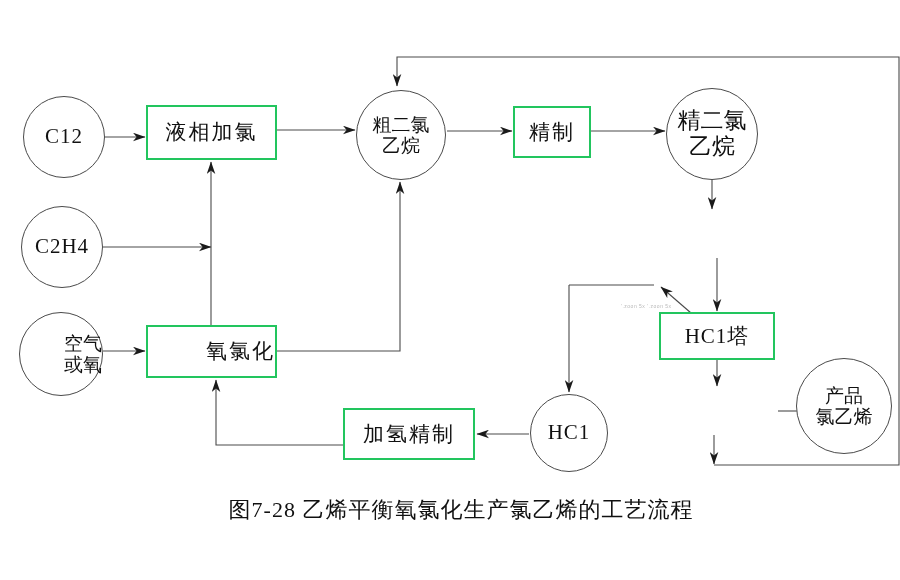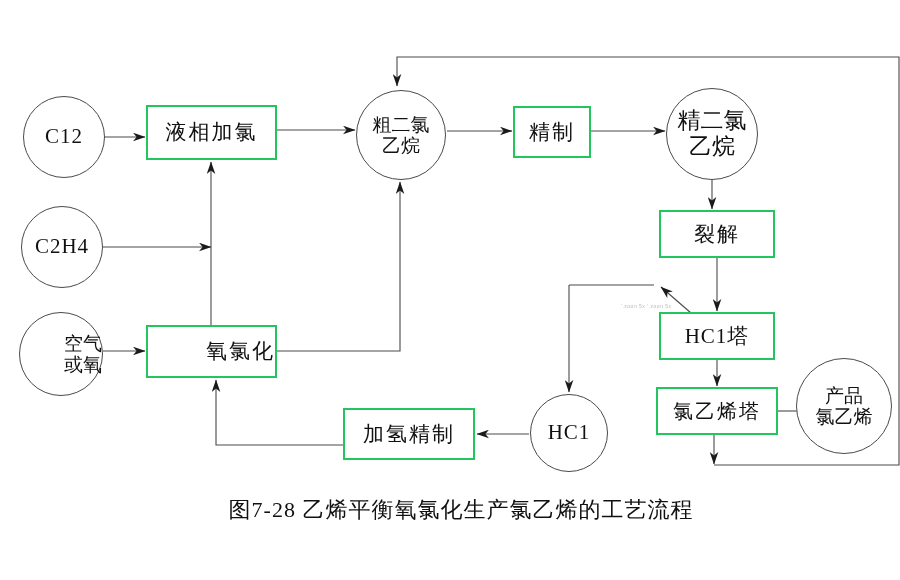--- a/index.html
+++ b/index.html
@@ -161,31 +161,25 @@
 
   <div class="node-box" style="left:502px; top:106px; width:78px; height:52px;">
     <span class="node-label">精制</span>
   </div>
 
   <div class="node-circle" style="left:655px; top:88px; width:92px; height:92px; font-size:23px;">
     <span class="node-label">精二氯
 乙烷</span>
   </div>
 
-  <div class="node-box" style="left:648px; top:210px; width:116px; height:48px;">
-    <span class="node-label">裂解</span>
-  </div>
 
   <div class="node-box latin" style="left:648px; top:312px; width:116px; height:48px; letter-spacing:1px;">
     <span class="node-label">HC1塔</span>
   </div>
 
-  <div class="node-box" style="left:645px; top:387px; width:122px; height:48px; font-size:20px;">
-    <span class="node-label">氯乙烯塔</span>
-  </div>
 
   <div class="node-circle" style="left:785px; top:358px; width:96px; height:96px; font-size:19px;">
     <span class="node-label">产品
 氯乙烯</span>
   </div>
 
   <div class="node-circle latin" style="left:519px; top:394px; width:78px; height:78px;">
     <span class="node-label">HC1</span>
   </div>
 

